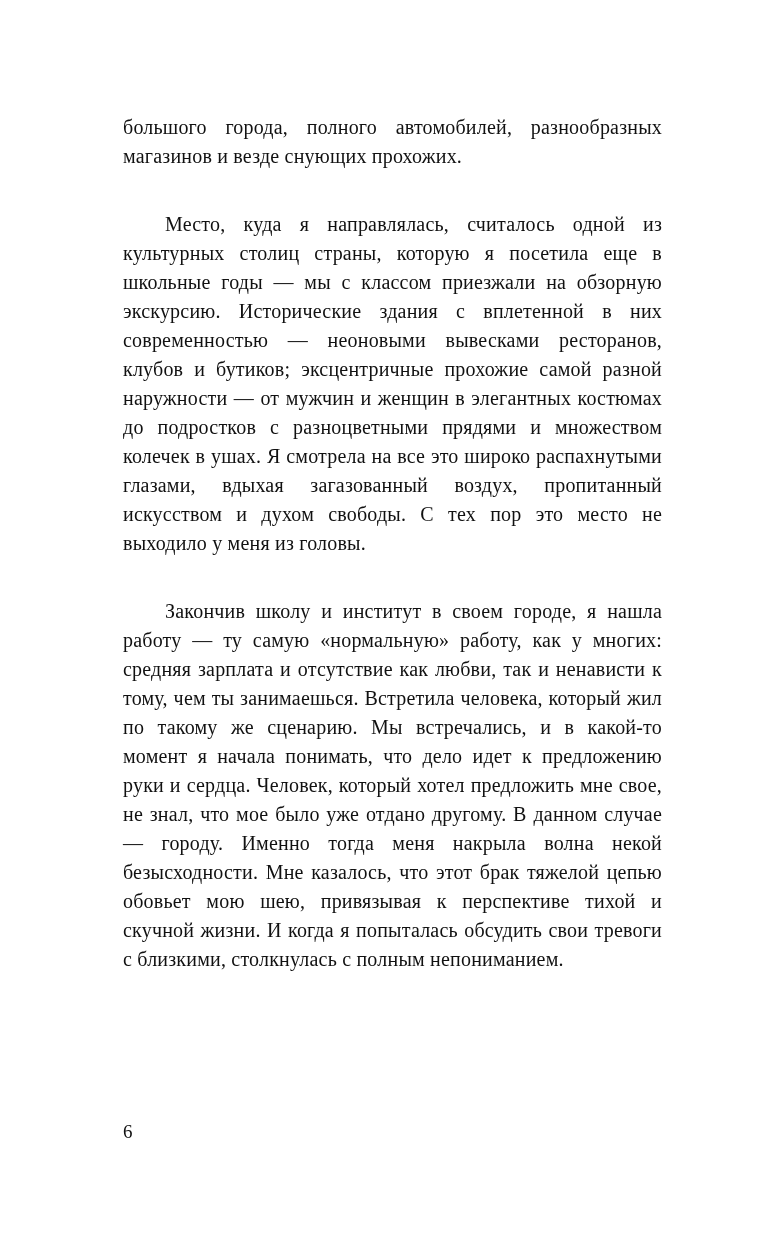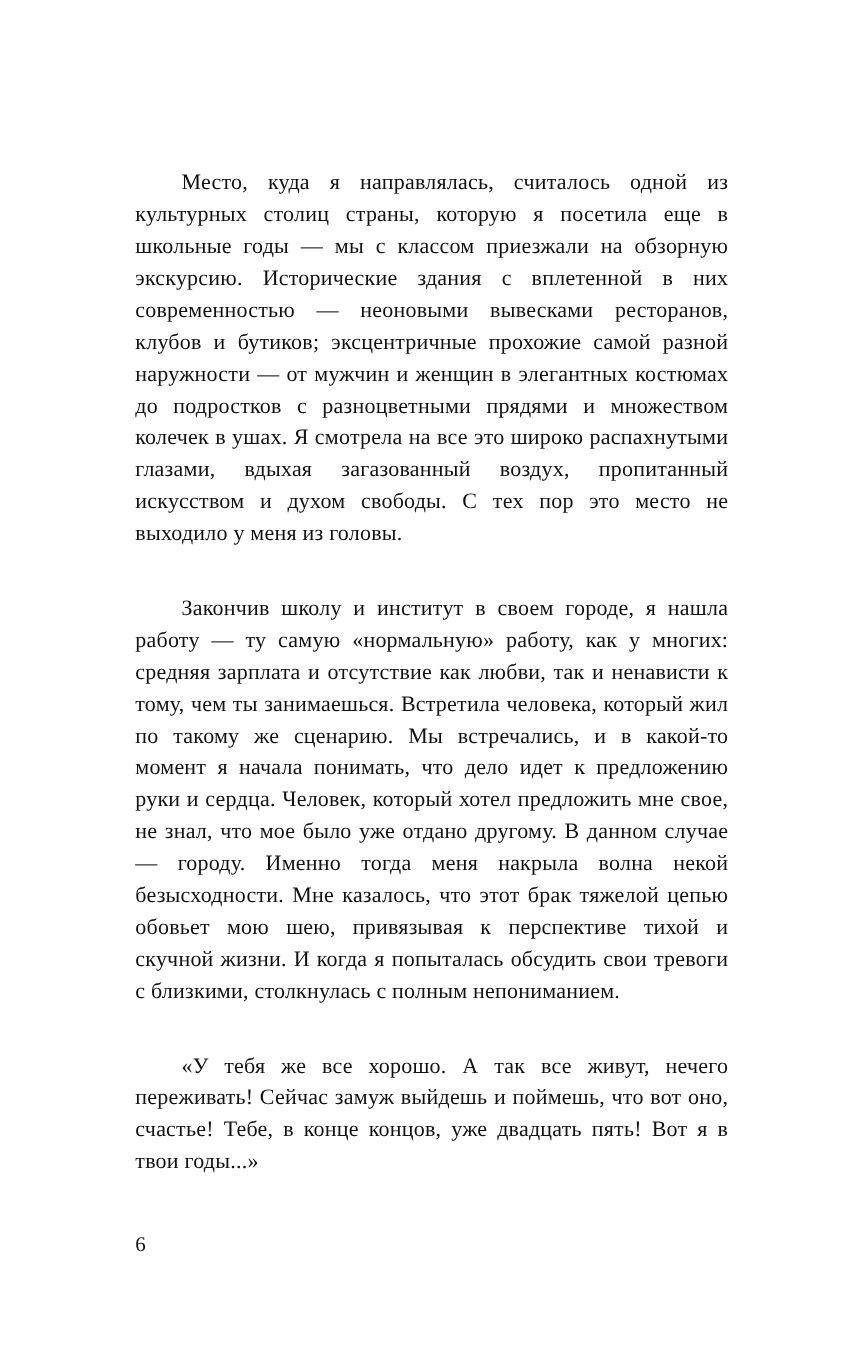--- a/index.html
+++ b/index.html
@@ -42,18 +42,18 @@
       font-size: 19px;
       line-height: 1;
       color: #111111;
     }
   </style>
 </head>
 <body>
 
 <div class="book-page">
   <div class="text-block">
+    <p>большого города, полного автомобилей, разнообразных магазинов и везде снующих прохожих.</p>
     <p class="indent">Место, куда я направлялась, считалось одной из культурных столиц страны, которую я посетила еще в школьные годы — мы с классом приезжали на обзорную экскурсию. Исторические здания с вплетенной в них современностью — неоновыми вывесками ресторанов, клубов и бутиков; эксцентричные прохожие самой разной наружности — от мужчин и женщин в элегантных костюмах до подростков с разноцветными прядями и множеством колечек в ушах. Я смотрела на все это широко распахнутыми глазами, вдыхая загазованный воздух, пропитанный искусством и духом свободы. С тех пор это место не выходило у меня из головы.</p>
     <p class="indent">Закончив школу и институт в своем городе, я нашла работу — ту самую «нормальную» работу, как у многих: средняя зарплата и отсутствие как любви, так и ненависти к тому, чем ты занимаешься. Встретила человека, который жил по такому же сценарию. Мы встречались, и в какой-то момент я начала понимать, что дело идет к предложению руки и сердца. Человек, который хотел предложить мне свое, не знал, что мое было уже отдано другому. В данном случае — городу. Именно тогда меня накрыла волна некой безысходности. Мне казалось, что этот брак тяжелой цепью обовьет мою шею, привязывая к перспективе тихой и скучной жизни. И когда я попыталась обсудить свои тревоги с близкими, столкнулась с полным непониманием.</p>
-    <p class="indent">«У тебя же все хорошо. А так все живут, нечего переживать! Сейчас замуж выйдешь и поймешь, что вот оно, счастье! Тебе, в конце концов, уже двадцать пять! Вот я в твои годы...»</p>
   </div>
   <div class="page-number">6</div>
 </div>
 
 </body></html>

